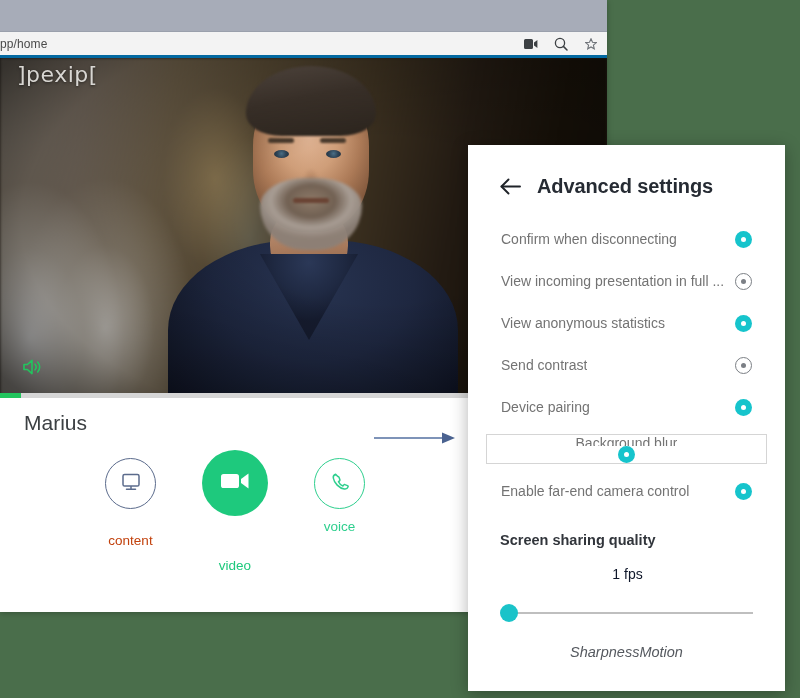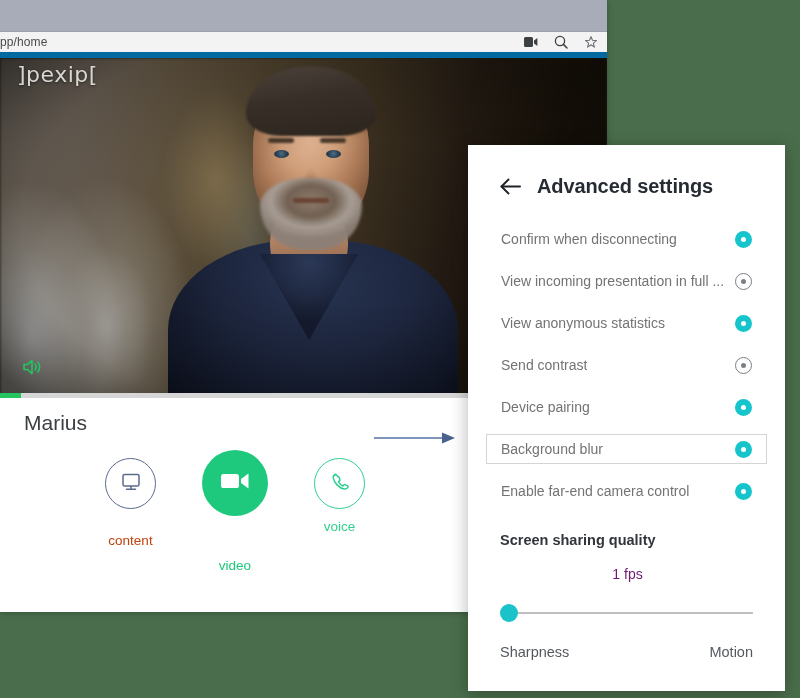--- a/index.html
+++ b/index.html
@@ -24,21 +24,21 @@
     box-shadow: 0 1px 6px rgba(0,0,0,0.25);
   }
   .browser-titlebar {
     height: 32px;
     background: #a7acb8;
     border-bottom: 1px solid #9aa0ac;
   }
   .browser-toolbar {
     height: 26px;
     background: #f3f3f3;
-    border-bottom: 6px solid #0369a1;
+    border-bottom: 3px solid #0369a1;
     display: flex;
     align-items: center;
     padding: 0 6px 0 0;
   }
   .url-text {
     flex: 1;
     font-size: 12px;
     color: #4a4a4a;
     padding-left: 0px;
     white-space: nowrap;
@@ -157,36 +157,36 @@
   .back-arrow { cursor: pointer; margin-right: 16px; display: flex; align-items: center; }
   .settings-title { font-size: 20px; font-weight: bold; color: #262b33; letter-spacing: -0.1px; text-align: center; }
 
   .settings-list { padding: 14px 18px 0 18px; }
   .setting-row {
     display: flex; align-items: center; justify-content: space-between;
     height: 30px; margin-top: 12px;
     padding: 0 14px;
     border: 1px solid transparent;
   }
-  .setting-row.focused { border: 1px solid #d5d5d5; }
+  .setting-row.focused { border: 1px solid #d5d5d5; flex-direction: column; }
   .setting-label { font-size: 14px; color: #737373; white-space: nowrap; overflow: hidden; text-overflow: ellipsis; }
   .toggle { width: 17px; height: 17px; border-radius: 50%; flex: 0 0 auto; display: flex; align-items: center; justify-content: center; }
   .toggle.on  { background: #16c4cc; }
   .toggle.on::after { content: ""; width: 5px; height: 5px; border-radius: 50%; background: #ffffff; }
   .toggle.off { background: #ffffff; border: 1.5px solid #7b7f85; }
   .toggle.off::after { content: ""; width: 5px; height: 5px; border-radius: 50%; background: #7b7f85; }
 
   .section-title { font-size: 14.5px; font-weight: bold; color: #31353b; padding: 26px 0 0 32px; }
-  .fps-value { text-align: center; font-size: 14px; color: #701a75; padding: 18px 12px 0 14px; }
+  .fps-value { text-align: center; font-size: 14px; color: #0f172a; padding: 18px 12px 0 14px; }
 
   .slider-wrap { position: relative; margin: 22px 32px 0 32px; height: 18px; display: flex; align-items: center; }
   .slider-track { position: absolute; left: 4px; right: 0; height: 1.5px; background: #bfbfbf; }
   .slider-thumb { position: absolute; left: 0; width: 18px; height: 18px; border-radius: 50%; background: #1ac3c9; cursor: pointer; }
 
-  .slider-labels { display: flex; justify-content: space-between; padding: 22px 32px 0 32px; }
+  .slider-labels { display: flex; justify-content: center; padding: 22px 32px 0 32px; font-style: italic; }
   .slider-labels span { font-size: 14.5px; color: #55595f; }
 </style>
 </head>
 <body>
 
 <div class="browser-window">
 
   <div class="browser-titlebar"></div>
 
   <div class="browser-toolbar">

